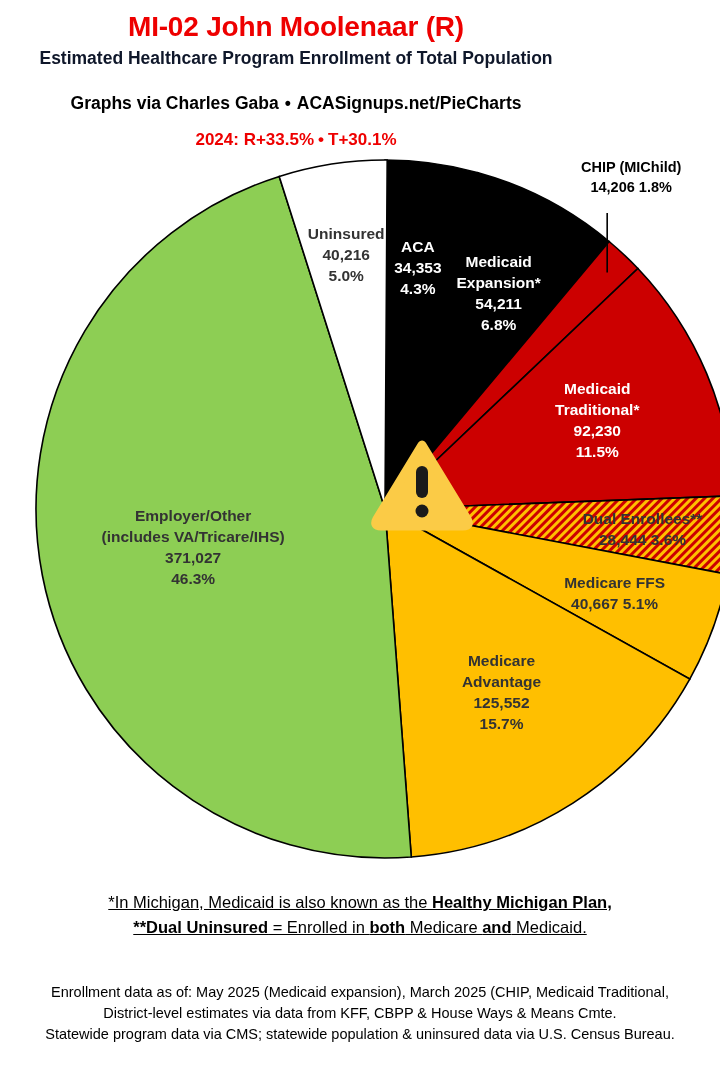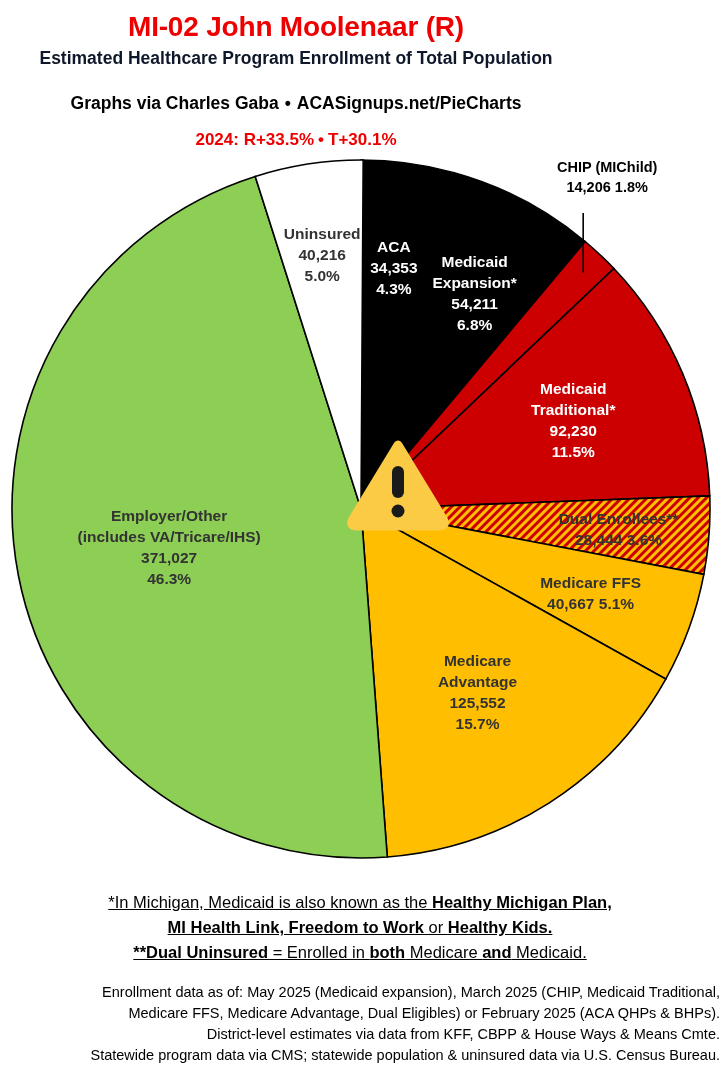--- a/index.html
+++ b/index.html
@@ -55,20 +55,21 @@
   }
   #partisan .dot { padding: 0 4px; }
 
   
   #pie-wrap {
     position: absolute;
     left: 0;
     top: 150px;
     width: 584px;
     height: 730px;
+    padding-left: 24px;
   }
   #pie-svg { display: block; }
 
   .slice-label {
     font-family: "Liberation Sans", sans-serif;
     font-weight: bold;
     font-size: 15.5px;
     text-anchor: middle;
   }
   .slice-label.dark { fill: #333333; }
@@ -93,21 +94,21 @@
     text-decoration: underline;
   }
   #footnotes .ln { display: block; }
   #footnotes b { font-weight: bold; }
 
   #sources {
     position: absolute;
     left: 0;
     top: 982px;
     width: 720px;
-    text-align: right;
+    text-align: center;
     font-size: 14.5px;
     line-height: 21px;
   }
   #sources .ln { display: block; }
 </style>
 </head>
 <body>
 
 <div id="header">
   <div id="title">MI-02 John Moolenaar (R)</div>
@@ -157,22 +158,20 @@
   <g id="warning-group">
       <path d="M 398 295 L 443 369 Q 447 376 439 376 L 357 376 Q 349 376 353 369 Z" fill="#FBCB46" stroke="#FBCB46" stroke-width="9" stroke-linejoin="round"></path>
       <rect x="392" y="316" width="12" height="32" rx="6" fill="#1A1A1A"></rect>
       <circle cx="398" cy="361" r="6.5" fill="#1A1A1A"></circle>
     </g>
     </svg>
 </div>
 
 <div id="footnotes">
   <span class="ln"><span>*In Michigan, Medicaid is also known as the </span><b>Healthy Michigan Plan,</b></span>
-  <span class="ln"><b>MI Health Link, Freedom to Work</b><span> or </span><b>Healthy Kids.</b></span>
   <span class="ln"><b>**Dual Uninsured</b><span> = Enrolled in </span><b>both</b><span> Medicare </span><b>and</b><span> Medicaid.</span></span>
 </div>
 
 <div id="sources">
   <span class="ln">Enrollment data as of: May 2025 (Medicaid expansion), March 2025 (CHIP, Medicaid Traditional,</span>
-  <span class="ln">Medicare FFS, Medicare Advantage, Dual Eligibles) or February 2025 (ACA QHPs &amp; BHPs).</span>
   <span class="ln">District-level estimates via data from KFF, CBPP &amp; House Ways &amp; Means Cmte.</span>
   <span class="ln">Statewide program data via CMS; statewide population &amp; uninsured data via U.S. Census Bureau.</span>
 </div>
 
 </body></html>

